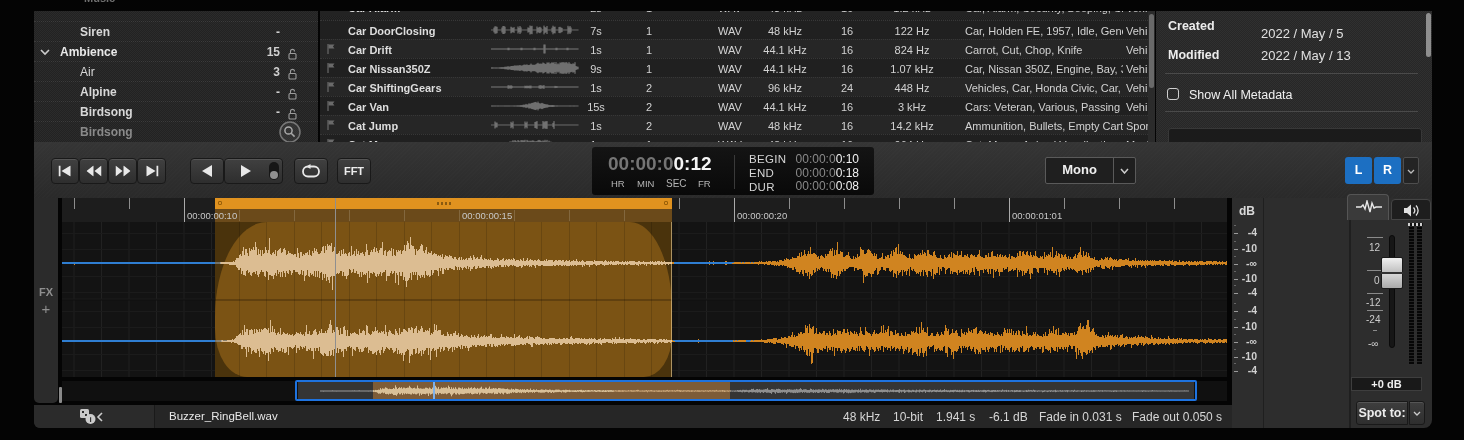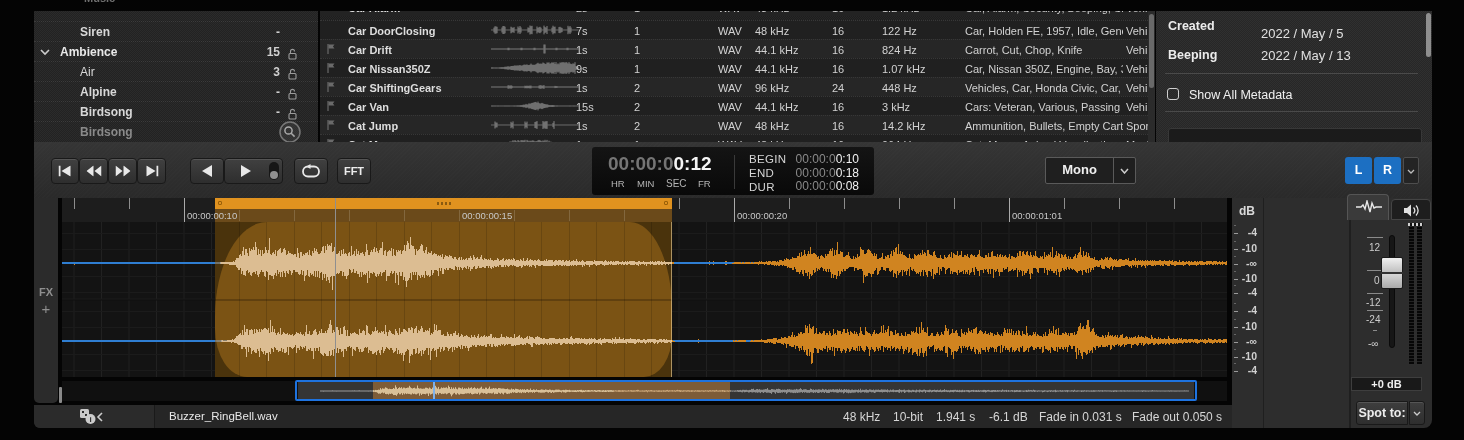--- a/index.html
+++ b/index.html
@@ -1,17 +1,17 @@
 <!DOCTYPE html>
 <html><head><meta charset="utf-8"><style>
 * { margin:0; padding:0; box-sizing:border-box; }
 body { width:1464px; height:440px; background:#040404; font-family:"Liberation Sans",sans-serif; position:relative; overflow:hidden; }
 .abs { position:absolute; }
 .c { position:absolute; top:4px; color:#d2d2d2; font-size:11px; white-space:nowrap; }
-.c.r { text-align:left; }
+.c.r { text-align:center; }
 .c.name { left:28px; font-weight:700; color:#dedede; }
 .thmb { position:absolute; left:171px; top:2px; }
 .thmb path { fill:none; }
 .trow { position:absolute; left:0; width:828px; height:19px; border-top:1px dotted #373737; }
 .crow { position:absolute; left:0; width:284px; height:20px; border-top:1px dotted #3c3c3c; }
 .tbtn { position:absolute; top:16px; height:26px; background:linear-gradient(#404040,#2e2e2e); border:1px solid #191919; border-radius:4px; box-shadow:inset 0 1px 0 #555; }
 .tbtn svg { position:absolute; left:50%; top:50%; transform:translate(-50%,-50%); }
 </style></head><body>
 
 <div class="abs" style="left:84px;top:-8px;color:#6f6f6f;font-size:11px;font-weight:700">Music</div>
@@ -201,21 +201,21 @@
 <div class="c" style="left:806px;width:26px;overflow:hidden">Mach</div>
 </div>
 </div>
 
 <div class="abs" style="left:1148px;top:11px;width:7px;height:131px;background:#2b2b2b"></div>
 <div class="abs" style="left:1149px;top:14px;width:5px;height:74px;background:#696969;border-radius:3px"></div>
 
 <div class="abs" style="left:1156px;top:11px;width:276px;height:131px;background:#282828;background-image:repeating-conic-gradient(rgba(255,255,255,0.035) 0% 25%, rgba(0,0,0,0.02) 0% 50%);background-size:2px 2px;overflow:hidden">
   <div style="position:absolute;left:12px;top:8px;color:#ececec;font-size:12.5px;font-weight:700">Created</div>
   <div style="position:absolute;left:105px;top:15px;color:#e0e0e0;font-size:13px">2022 / May / 5</div>
-  <div style="position:absolute;left:12px;top:37px;color:#ececec;font-size:12.5px;font-weight:700">Beeping</div>
+  <div style="position:absolute;left:12px;top:37px;color:#ececec;font-size:12.5px;font-weight:700">Modified</div>
   <div style="position:absolute;left:105px;top:37px;color:#e0e0e0;font-size:13px">2022 / May / 13</div>
   <div style="position:absolute;left:9px;top:62px;width:253px;height:1px;background:#4a4a4a"></div>
   <div style="position:absolute;left:11px;top:77px;width:12px;height:12px;border:1.5px solid #cfcfcf;border-radius:3px"></div>
   <div style="position:absolute;left:33px;top:77px;color:#f0f0f0;font-size:12.5px;font-weight:400">Show All Metadata</div>
   <div style="position:absolute;left:9px;top:100px;width:253px;height:1px;background:#4a4a4a"></div>
   <div style="position:absolute;left:12px;top:117px;width:254px;height:30px;background:#1b1b1b;border:1px solid #383838;border-radius:3px 3px 0 0"></div>
   <div style="position:absolute;right:1px;top:2px;width:5px;height:44px;background:#8e8e8e;border-radius:3px"></div>
 </div>
 
 <div class="abs" style="left:34px;top:142px;width:1398px;height:56px;background:repeating-linear-gradient(135deg, rgba(255,255,255,0.013) 0 1px, rgba(0,0,0,0) 1px 3px),linear-gradient(#353535,#2a2a2a)">

